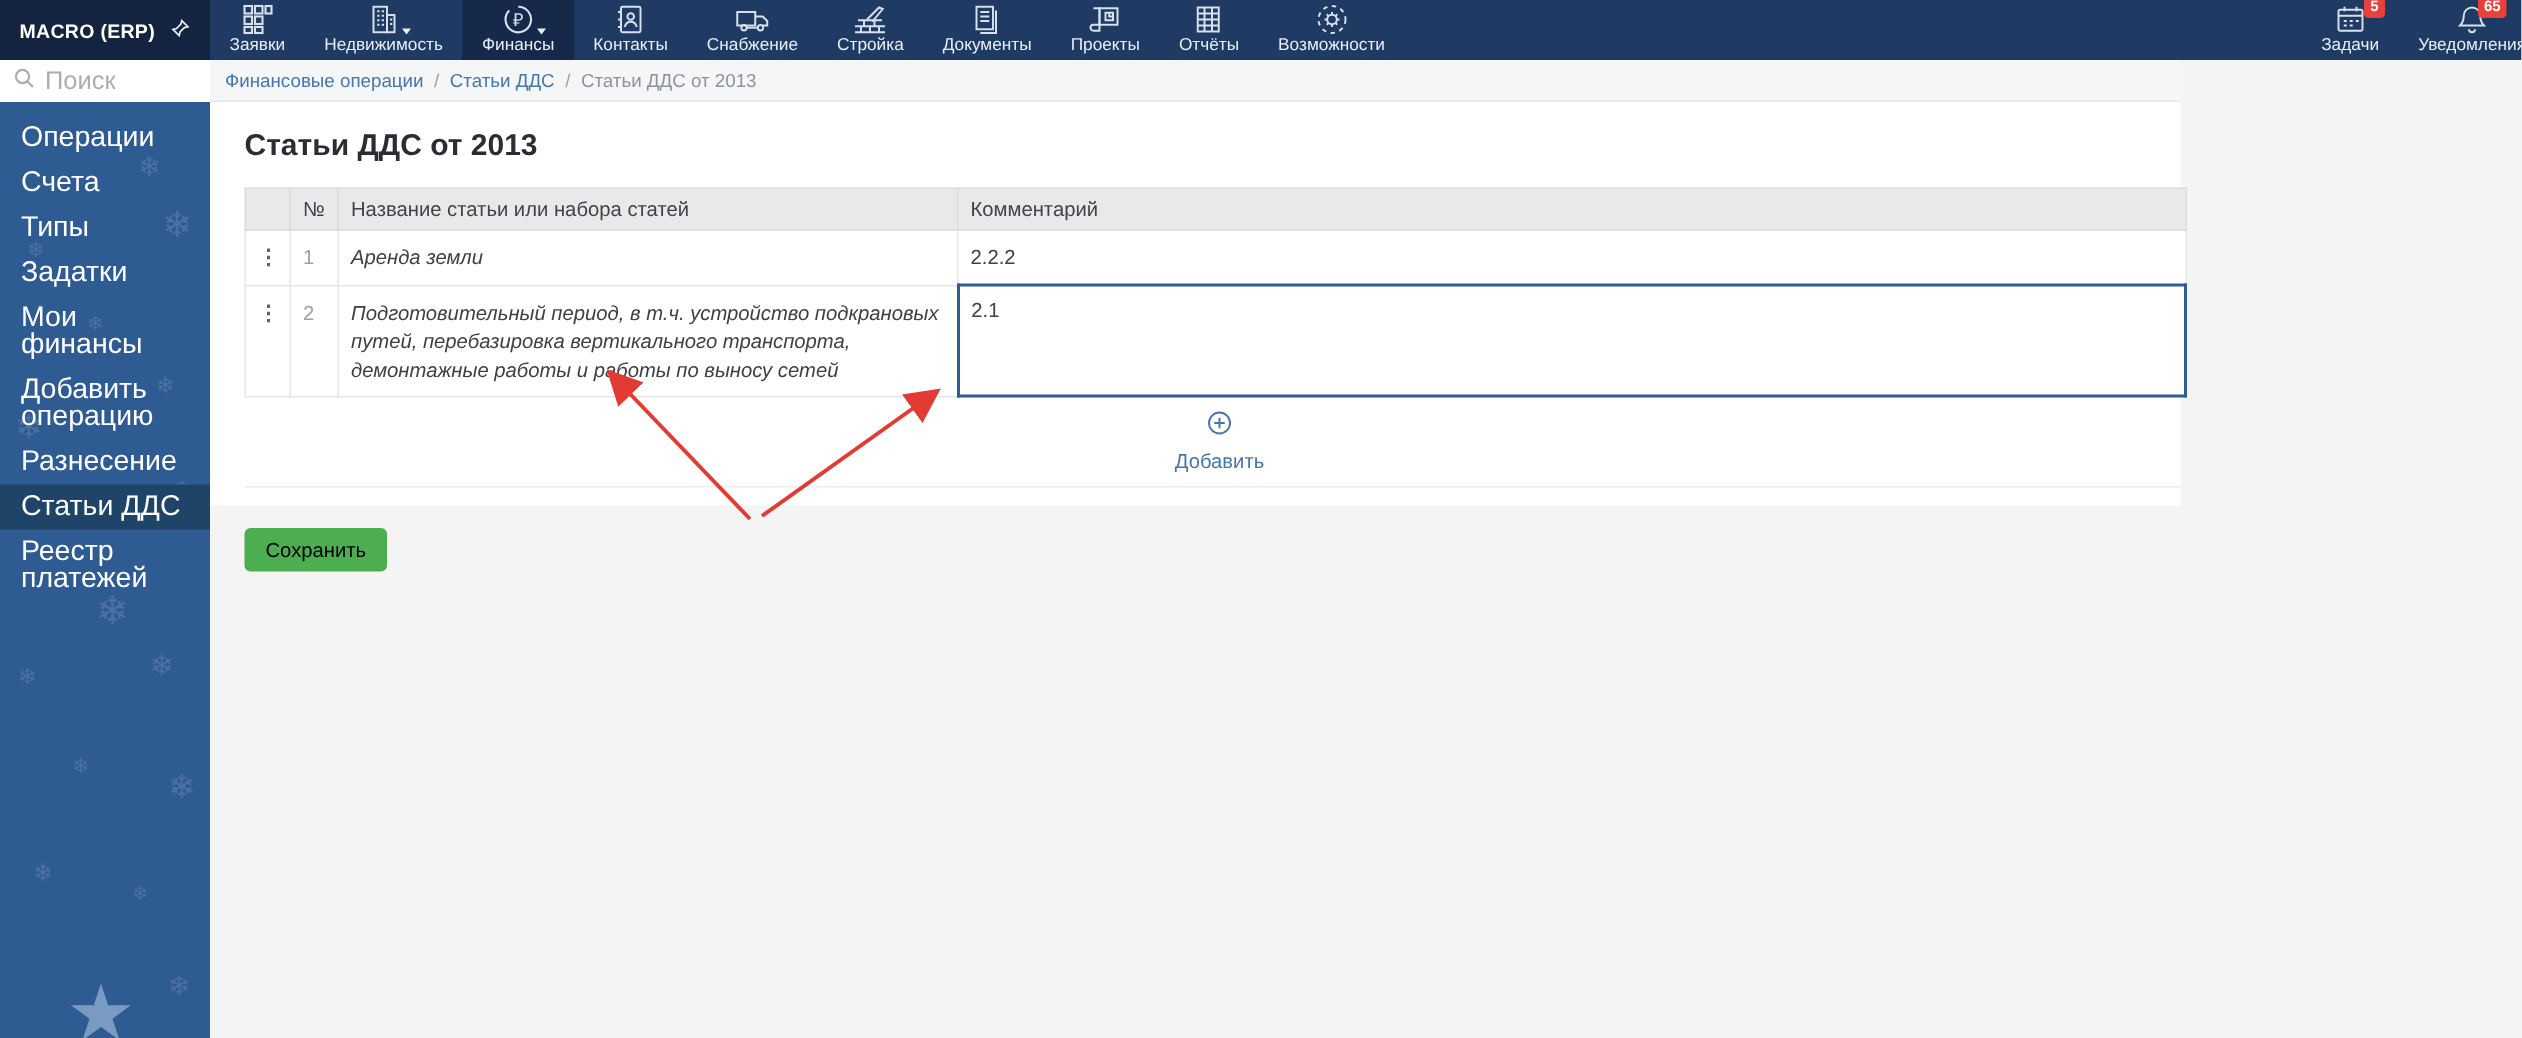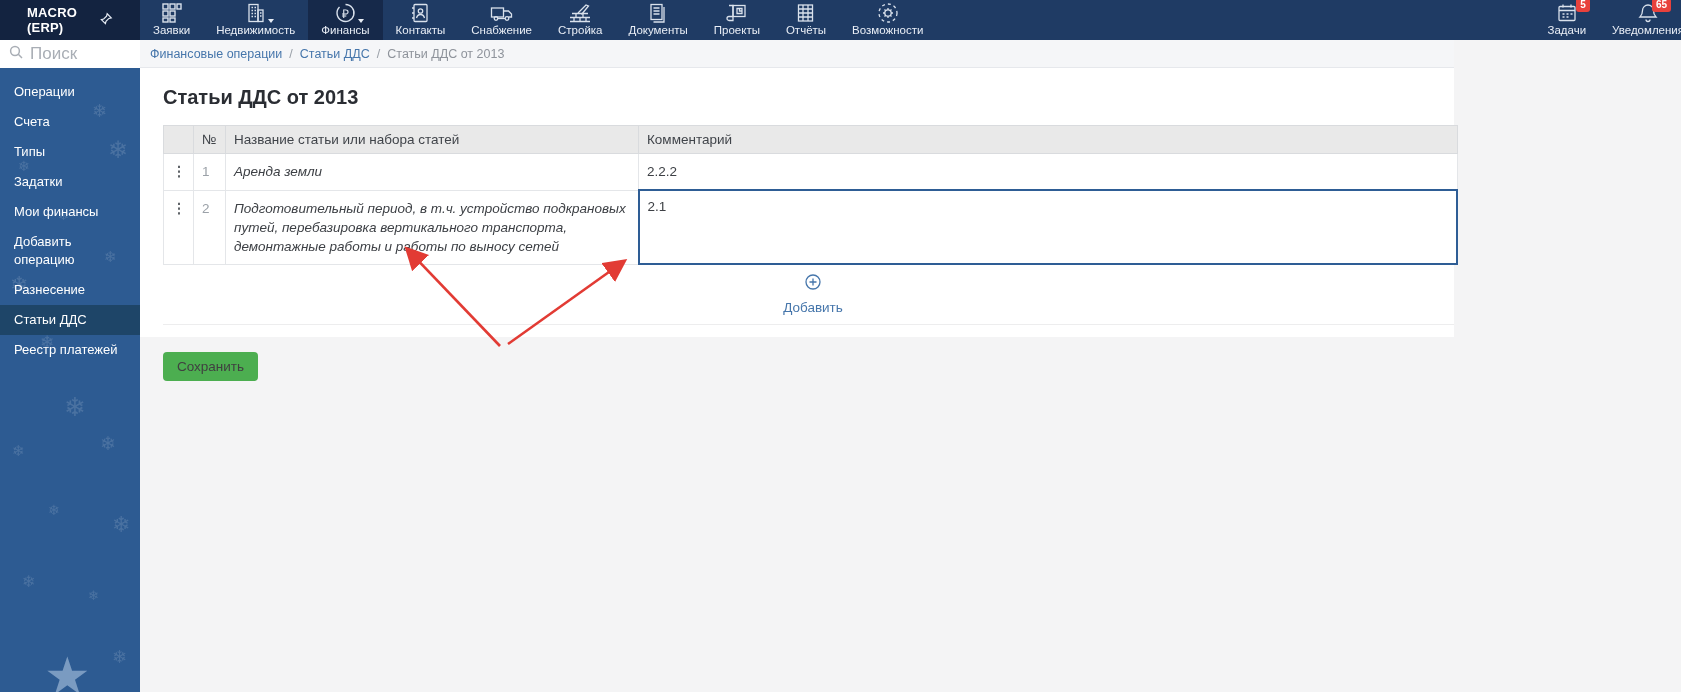--- a/index.html
+++ b/index.html
@@ -3,21 +3,21 @@
 <meta charset="utf-8">
 <style>
   * { margin:0; padding:0; box-sizing:border-box; }
   html,body { width:1681px; height:692px; overflow:hidden; }
   body { font-family:"Liberation Sans", sans-serif; background:#f4f4f5; position:relative; }
 
   
   .topbar { position:absolute; top:0; left:0; width:1681px; height:40px;
     background:#1f3b64; display:flex; align-items:stretch; overflow:hidden; z-index:20; }
   .logo-block { width:140px; min-width:140px; background:#132340; color:#fff;
-    display:flex; align-items:center; justify-content:space-between; padding:0 27px;
+    display:flex; align-items:center; justify-content:space-between; padding:0 13px;
     font-size:13px; font-weight:bold; letter-spacing:.2px; }
   .nav-item { display:flex; flex-direction:column; align-items:center; justify-content:flex-end;
     padding:3px 13px 4px; color:#e9eef6; font-size:11.5px; cursor:pointer; position:relative; white-space:nowrap; }
   .nav-item.active { background:#16294a; }
   .nicon { height:22px; display:flex; align-items:center; justify-content:center; position:relative; }
   .nicon svg { display:block; }
   .caret { position:absolute; right:-7px; bottom:1px; width:0; height:0;
     border-left:3.5px solid transparent; border-right:3.5px solid transparent; border-top:4px solid #e9eef6; }
   .topbar-right { margin-left:auto; display:flex; }
   .nav-item.clip-right { margin-right:-16px; }
@@ -25,21 +25,21 @@
     font-size:10px; font-weight:bold; line-height:1; padding:2px 4px; border-radius:3px; }
 
   
   .sidebar { position:absolute; top:40px; left:0; width:140px; height:652px;
     background:#2d5b92; overflow:hidden; z-index:10; }
   .search-box { height:28px; background:#fff; display:flex; align-items:center; padding:0 9px; gap:7px; }
   .search-box input { border:none; outline:none; width:100%; font-size:17px; color:#444;
     font-family:"Liberation Sans", sans-serif; background:transparent; }
   .search-box input::placeholder { color:#a9aeb5; }
   .side-menu { margin-top:9px; position:relative; z-index:3; }
-  .side-item { padding:6px 14px; color:#fff; font-size:13px; line-height:18px; cursor:pointer; }
+  .side-item { padding:6px 14px; color:#fff; font-size:19px; line-height:18px; cursor:pointer; }
   .side-item.active { background:#1e4568; }
   .flake { position:absolute; color:rgba(255,255,255,.14); z-index:1; user-select:none; }
   .bigstar { position:absolute; left:44px; bottom:-14px; font-size:52px; color:rgba(186,208,232,.55); z-index:1; }
 
   
   .main { position:absolute; top:40px; left:140px; width:1314px; height:652px; background:#f4f4f5; }
   .breadcrumb { height:28px; background:#f5f6f8; border-bottom:1px solid #e6e8ec;
     display:flex; align-items:center; gap:7px; padding:0 10px; font-size:12.5px; }
   .crumb-link { color:#4676ab; cursor:pointer; }
   .crumb-sep { color:#9aa0a8; }
@@ -57,21 +57,21 @@
   .col-handle { width:30px; }
   .col-num { width:32px; }
   .col-name { width:413px; }
   .td-handle { text-align:center; color:#5f6368; font-size:14px; font-weight:bold; cursor:pointer; letter-spacing:0; }
   .td-num { color:#9ba1a8; }
   .td-name { padding-left:15px;font-style:italic; }
   .td-comment.selected { border:2px solid #2e5d95; padding:6px 8px; }
   .add-row { display:flex; align-items:center; gap:7px; padding:9px 0 9px 9px;
     color:#4676ab; font-size:13.5px; cursor:pointer; border-bottom:1px solid #ededee; width:calc(100% - 0px);flex-direction:column; }
 
-  .save-btn { display:inline-block; margin:15px 0 0 23px; background:#4cae50; color:#404040;
+  .save-btn { display:inline-block; margin:15px 0 0 23px; background:#4cae50; color:#000000;
     border:none; border-radius:4px; padding:7px 14px; font-size:13.5px;
     font-family:"Liberation Sans", sans-serif; cursor:pointer; }
 
   .arrow-overlay { position:absolute; inset:0; width:1681px; height:692px;
     pointer-events:none; z-index:40; }
 </style>
 </head>
 <body>
 
 <div class="topbar">

